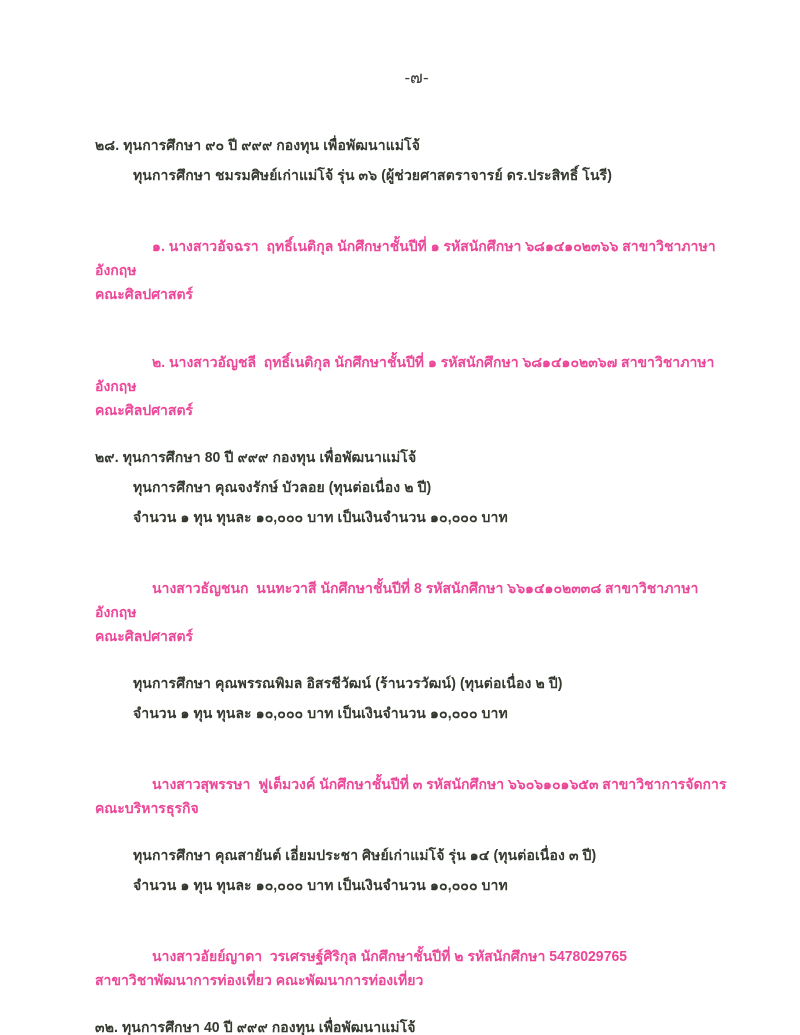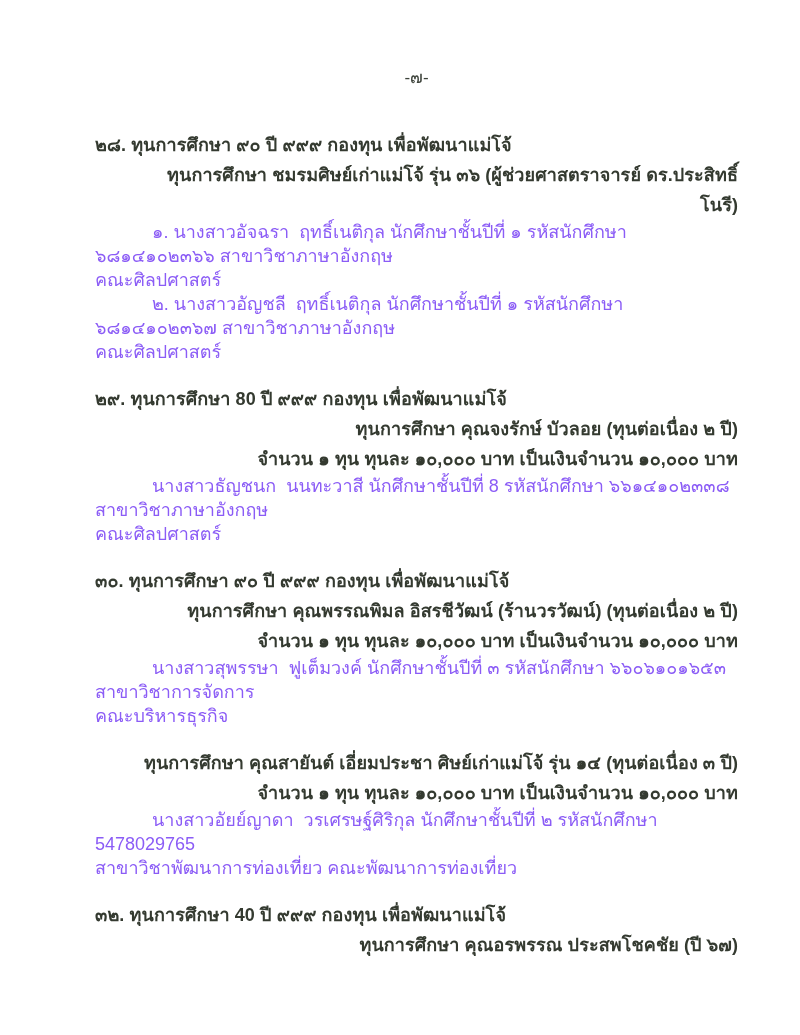--- a/index.html
+++ b/index.html
@@ -17,33 +17,34 @@
     overflow: hidden;
   }
   .page-number {
     text-align: center;
     font-size: 17px;
     line-height: 20px;
     margin-bottom: 42px;
     color: #3c423a;
   }
   .entry { margin-bottom: 20px; }
-  .entry p { font-size: 18px; }
+  .entry p { font-size: 14px; }
   .hdr {
     font-weight: bold;
     line-height: 30px;
     letter-spacing: 0.1px;
   }
-  .donor, .amount { margin-left: 38px; text-align: right; }
+  .donor, .amount { margin-left: 38px; }
   .recipient {
-    font-weight: normal;
+    font-weight: bold;
     line-height: 24px;
     text-indent: 57px;
     white-space: pre-wrap;
-    color: #8b5cf6;
+    color: #ec4899;
+    margin-top: 44px;
   }
 </style>
 </head>
 <body>
 
 <div class="page">
 
   <div class="page-number">-๗-</div>
 
   <section class="entry">
@@ -57,21 +58,20 @@
 
   <section class="entry">
     <p class="hdr title">๒๙. ทุนการศึกษา 80 ปี ๙๙๙ กองทุน เพื่อพัฒนาแม่โจ้</p>
     <p class="hdr donor">ทุนการศึกษา คุณจงรักษ์  บัวลอย (ทุนต่อเนื่อง ๒ ปี)</p>
     <p class="hdr amount">จำนวน ๑ ทุน ทุนละ ๑๐,๐๐๐ บาท เป็นเงินจำนวน ๑๐,๐๐๐ บาท</p>
     <p class="recipient">นางสาวธัญชนก  นนทะวาสี นักศึกษาชั้นปีที่ 8 รหัสนักศึกษา ๖๖๑๔๑๐๒๓๓๘ สาขาวิชาภาษาอังกฤษ
 คณะศิลปศาสตร์</p>
   </section>
 
   <section class="entry">
-    <p class="hdr title">๓๐. ทุนการศึกษา ๙๐ ปี ๙๙๙ กองทุน เพื่อพัฒนาแม่โจ้</p>
     <p class="hdr donor">ทุนการศึกษา คุณพรรณพิมล  อิสรชีวัฒน์ (ร้านวรวัฒน์) (ทุนต่อเนื่อง ๒ ปี)</p>
     <p class="hdr amount">จำนวน ๑ ทุน ทุนละ ๑๐,๐๐๐ บาท เป็นเงินจำนวน ๑๐,๐๐๐ บาท</p>
     <p class="recipient">นางสาวสุพรรษา  ฟูเต็มวงค์ นักศึกษาชั้นปีที่ ๓ รหัสนักศึกษา ๖๖๐๖๑๐๑๖๕๓ สาขาวิชาการจัดการ
 คณะบริหารธุรกิจ</p>
   </section>
 
   <section class="entry">
     <p class="hdr donor">ทุนการศึกษา คุณสายันต์  เอี่ยมประชา ศิษย์เก่าแม่โจ้ รุ่น ๑๔ (ทุนต่อเนื่อง ๓ ปี)</p>
     <p class="hdr amount">จำนวน ๑ ทุน ทุนละ ๑๐,๐๐๐ บาท เป็นเงินจำนวน ๑๐,๐๐๐ บาท</p>
     <p class="recipient">นางสาวอัยย์ญาดา  วรเศรษฐ์ศิริกุล นักศึกษาชั้นปีที่ ๒ รหัสนักศึกษา 5478029765

